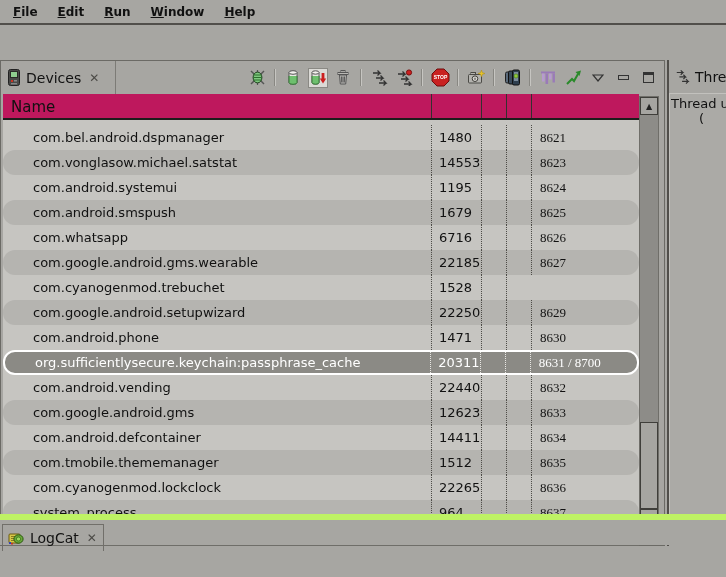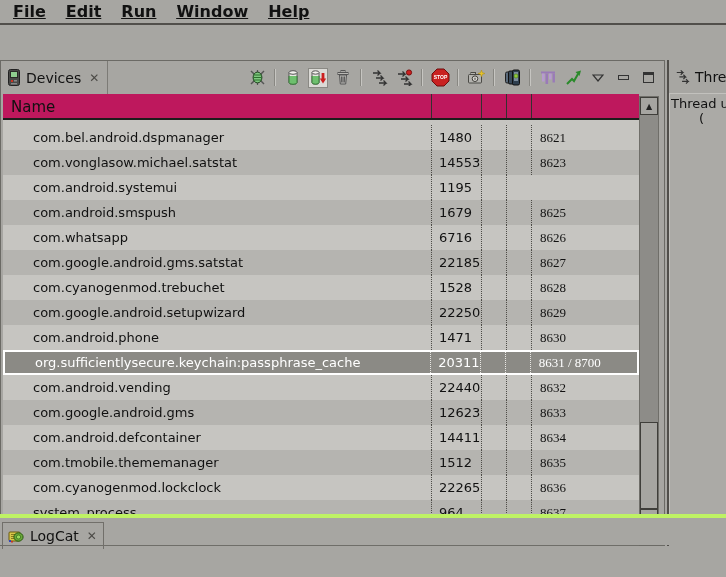--- a/index.html
+++ b/index.html
@@ -13,38 +13,37 @@
   }
 
   
   .menubar{
     position:absolute; top:0; left:0; width:726px; height:25px;
     display:flex; align-items:center; padding-left:3px;
     border-bottom:2px solid #514f4b;
     background:#a7a6a2;
   }
   .menu-item{
-    font-size:16px; font-weight:bold; padding:2px 10px; cursor:default;
+    font-size:12px; font-weight:bold; padding:2px 10px; cursor:default;
     display:block;
-    text-decoration:underline;
   }
   .menu-item::first-letter{ text-decoration:underline; }
 
   
   .devices-view{
     position:absolute; top:60px; left:0; width:665px; height:486px;
     border:1px solid #6b6a65; background:#a7a6a2;
   }
   .dv-tabbar{
     position:absolute; top:0; left:0; right:0; height:33px;
     display:flex; align-items:stretch;
   }
   .dv-tab{
     display:flex; align-items:center; gap:6px;
-    padding:0 8px 0 7px; border-right:1px solid #7c7b76;
+    padding:0 16px 0 7px; border-right:1px solid #7c7b76;
     font-size:14px;
   }
   .close-x{ font-size:12px; color:#4b4a46; font-weight:bold; padding-left:2px; }
 
   .view-toolbar{
     position:absolute; right:6px; top:3px; height:27px;
     display:flex; align-items:center; gap:5px;
   }
   .tbtn{
     width:20px; height:20px; display:flex; align-items:center; justify-content:center;
@@ -63,21 +62,21 @@
   .tbl-header .hdr-name{ position:absolute; left:8px; top:4px; }
   .hline{ position:absolute; top:0; bottom:0; width:1px; background:#33322f; }
   .hl1{ left:428px; } .hl2{ left:478px; } .hl3{ left:503px; } .hl4{ left:528px; }
 
   .tbl-body{
     position:absolute; top:59px; left:2px; width:636px; height:408px;
     background:#c6c5c1; overflow:hidden; padding-top:5px;
   }
   .row{ display:flex; height:25px; font-size:13px; align-items:stretch; }
   .row.light{ background:#c6c5c1; }
-  .row.dark{ background:#b5b4b0; }
+  .row.dark{ background:#b5b4b0;border-radius:12px; }
   .row.selected{
     background:#8b8a85; color:#fff; border:2px solid #ffffff;text-align:center;
   }
   .cell{ display:flex; align-items:center; overflow:hidden; white-space:nowrap; }
   .c-name{ width:428px; padding-left:30px; }
   .c-pid{ width:50px; padding-left:7px; border-left:1px dotted #4d4c47; }
   .c-e1{ width:25px; border-left:1px dotted #4d4c47; }
   .c-e2{ width:25px; border-left:1px dotted #4d4c47; }
   .c-port{ width:108px; padding-left:8px; border-left:1px dotted #4d4c47;font-family:Liberation Serif, serif; }
   .row.selected .c-pid, .row.selected .c-e1, .row.selected .c-e2, .row.selected .c-port{
@@ -123,21 +122,21 @@
     position:absolute; top:33px; left:0; right:0; bottom:3px;
     background:#abaaa6; border:1px solid #c2c1bd; border-right:none;
     font-size:13px; overflow:hidden; white-space:nowrap;
   }
   .tp-line1{ padding:2px 0 0 1px; }
   .tp-line2{ padding-left:29px; }
 
   
   .bottom-bar{
     position:absolute; top:514px; left:0; width:726px; height:31px;
-    border-top:4px solid #bef264; background:#a7a6a2;
+    border-top:6px solid #bef264; background:#a7a6a2;
   }
   .logcat-tab{
     position:absolute; left:2px; top:4px; height:27px; width:102px;
     display:flex; align-items:center; gap:6px; padding-left:5px;
     border:1px solid #716f6a; border-bottom:none; font-size:14px;
   }
 
   svg{ display:block; }
 </style>
 </head>
@@ -303,52 +302,52 @@
       <span class="cell c-e1"></span>
       <span class="cell c-e2"></span>
       <span class="cell c-port">8623</span>
     </div>
 
     <div class="row light">
       <span class="cell c-name">com.android.systemui</span>
       <span class="cell c-pid">1195</span>
       <span class="cell c-e1"></span>
       <span class="cell c-e2"></span>
+      <span class="cell c-port">8624</span>
     </div>
 
     <div class="row dark">
       <span class="cell c-name">com.android.smspush</span>
       <span class="cell c-pid">1679</span>
       <span class="cell c-e1"></span>
       <span class="cell c-e2"></span>
       <span class="cell c-port">8625</span>
     </div>
 
     <div class="row light">
       <span class="cell c-name">com.whatsapp</span>
       <span class="cell c-pid">6716</span>
       <span class="cell c-e1"></span>
       <span class="cell c-e2"></span>
       <span class="cell c-port">8626</span>
     </div>
 
     <div class="row dark">
-      <span class="cell c-name">com.google.android.gms.satstat</span>
+      <span class="cell c-name">com.google.android.gms.wearable</span>
       <span class="cell c-pid">22185</span>
       <span class="cell c-e1"></span>
       <span class="cell c-e2"></span>
       <span class="cell c-port">8627</span>
     </div>
 
     <div class="row light">
       <span class="cell c-name">com.cyanogenmod.trebuchet</span>
       <span class="cell c-pid">1528</span>
       <span class="cell c-e1"></span>
       <span class="cell c-e2"></span>
-      <span class="cell c-port">8628</span>
     </div>
 
     <div class="row dark">
       <span class="cell c-name">com.google.android.setupwizard</span>
       <span class="cell c-pid">22250</span>
       <span class="cell c-e1"></span>
       <span class="cell c-e2"></span>
       <span class="cell c-port">8629</span>
     </div>
 

